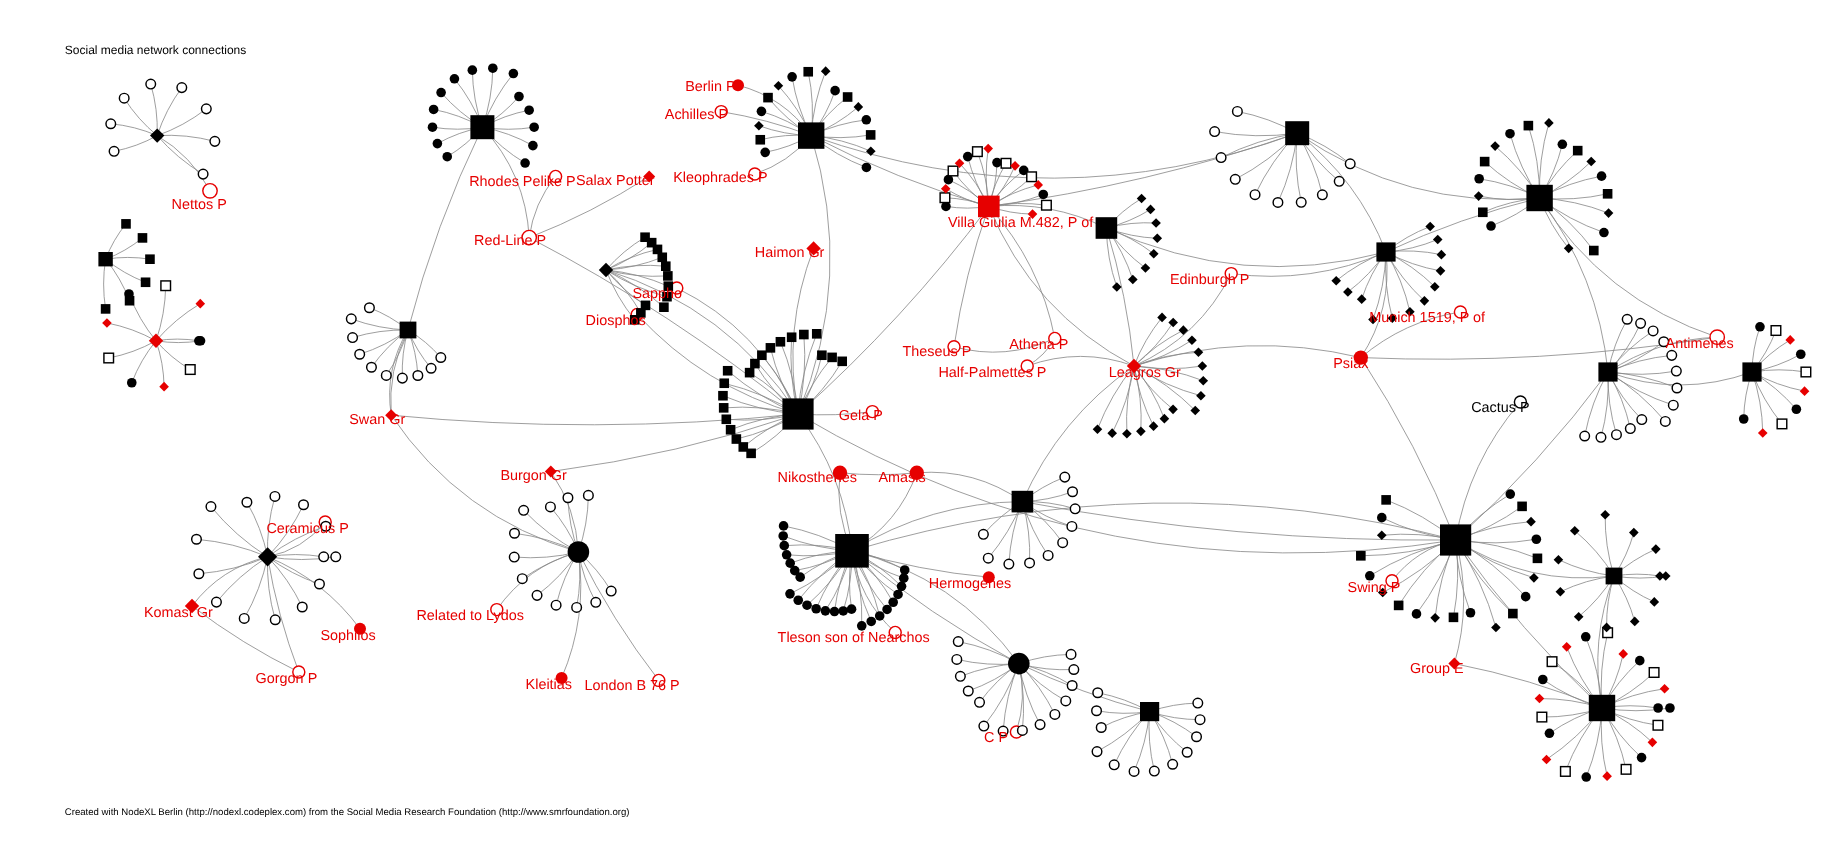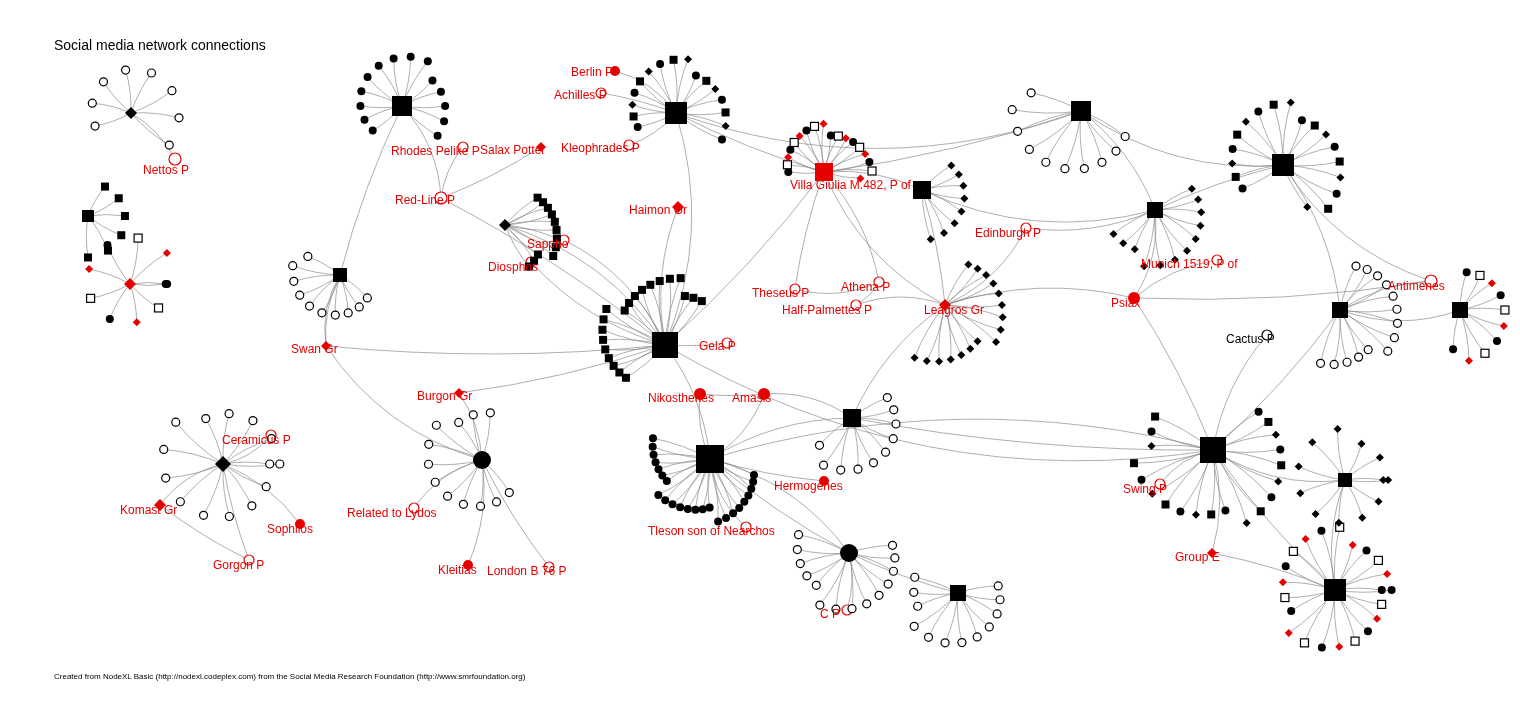--- a/index.html
+++ b/index.html
@@ -1,26 +1,26 @@
 <!DOCTYPE html>
 <html><head>
 <meta charset="utf-8">
 <style>
   html,body{margin:0;padding:0;width:1520px;height:712px;background:#fff;font-family:Helvetica,Arial,sans-serif;overflow:hidden}
-  .title{position:absolute;left:54px;top:37px;font-size:14px;color:#000}
+  .title{position:absolute;left:54px;top:37px;font-size:10px;color:#000}
   .credit{position:absolute;left:54px;top:672px;font-size:8px;color:#000}
   svg{position:absolute;left:0;top:0}
   .lbl{font-size:12px;fill:#e60000;font-family:Helvetica,Arial,sans-serif}
   .lblk{font-size:12px;fill:#000;font-family:Helvetica,Arial,sans-serif}
 </style>
 </head>
 <body>
 
 <div class="title">Social media network connections</div>
-<div class="credit">Created from NodeXL Basic (http://nodexl.codeplex.com) from the Social Media Research Foundation (http://www.smrfoundation.org)</div>
+<div class="credit">Created with NodeXL Berlin (http://nodexl.codeplex.com) from the Social Media Research Foundation (http://www.smrfoundation.org)</div>
 
 <svg id="graph" width="1520" height="712">
   <g id="edges">
       <path d="M 402 106 Q 389.31633011099035 120.63740903119914 372.6988000506991 130.58662607051014" fill="none" stroke="#888" stroke-width="0.8" opacity="0.85"></path>
       <path d="M 402 106 Q 382.15140850083975 109.82572958690054 364.4873737026986 119.6534793813693" fill="none" stroke="#888" stroke-width="0.8" opacity="0.85"></path>
       <path d="M 402 106 Q 381.2048969072165 109.32721649484536 360.409793814433 106" fill="none" stroke="#888" stroke-width="0.8" opacity="0.85"></path>
       <path d="M 402 106 Q 382.85797507348445 95.34993993801034 361.3486065982178 91.2041028203058" fill="none" stroke="#888" stroke-width="0.8" opacity="0.85"></path>
       <path d="M 402 106 Q 382.48019664840257 94.31313923278024 367.5813072760486 77.11928762972825" fill="none" stroke="#888" stroke-width="0.8" opacity="0.85"></path>
       <path d="M 402 106 Q 393.5784495517168 83.95736427084222 378.69974226804123 65.64276977879787" fill="none" stroke="#888" stroke-width="0.8" opacity="0.85"></path>
       <path d="M 402 106 Q 394.0059651745999 82.90192869711106 393.61789505277335 58.46272060266587" fill="none" stroke="#888" stroke-width="0.8" opacity="0.85"></path>

